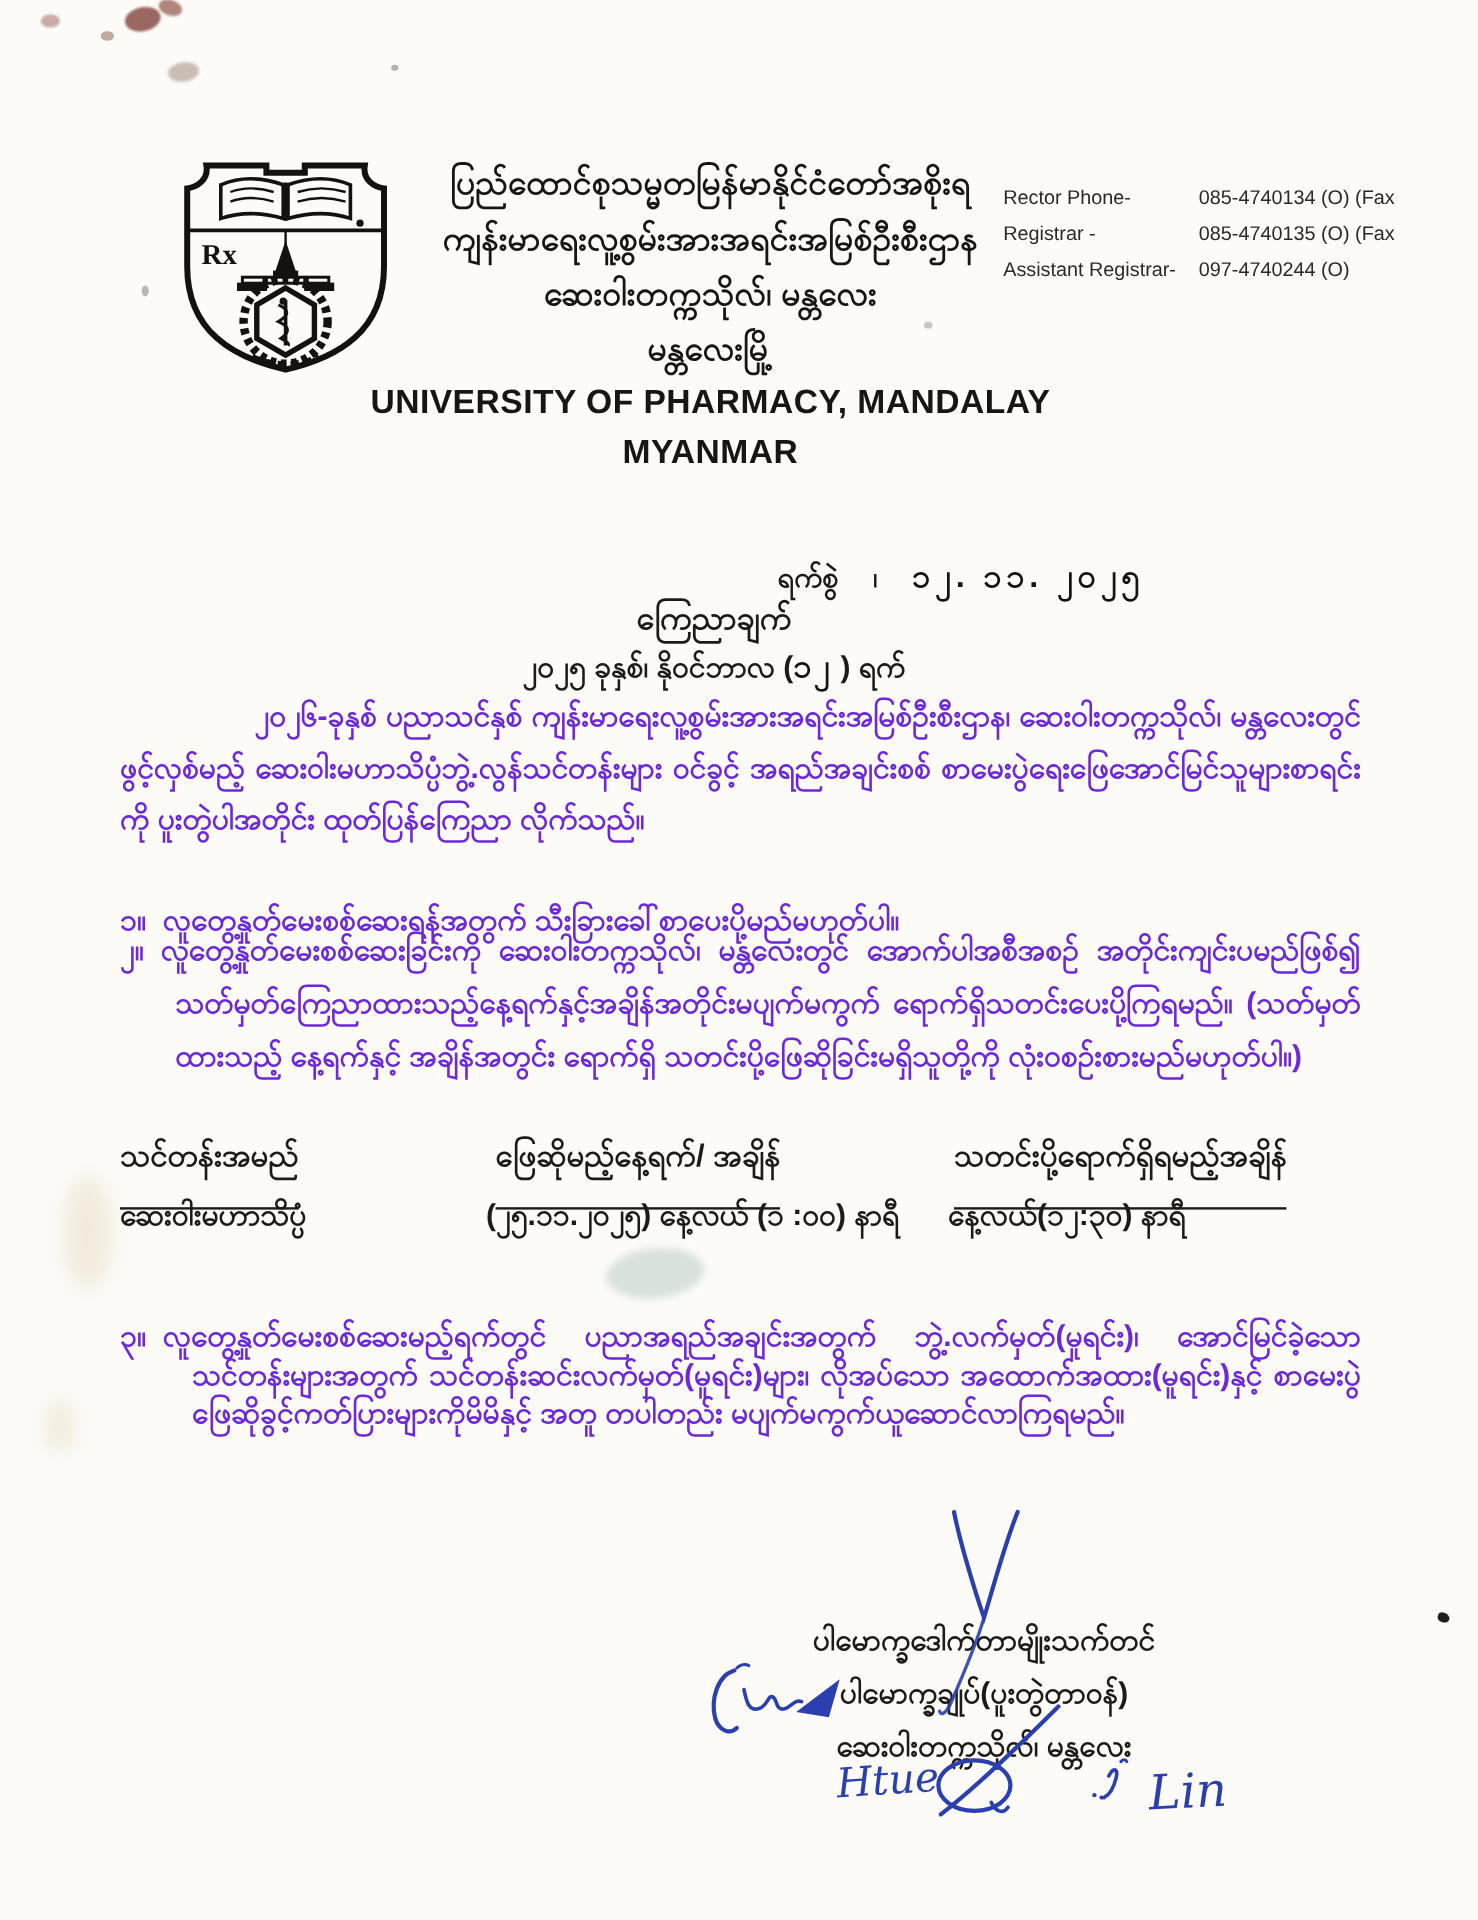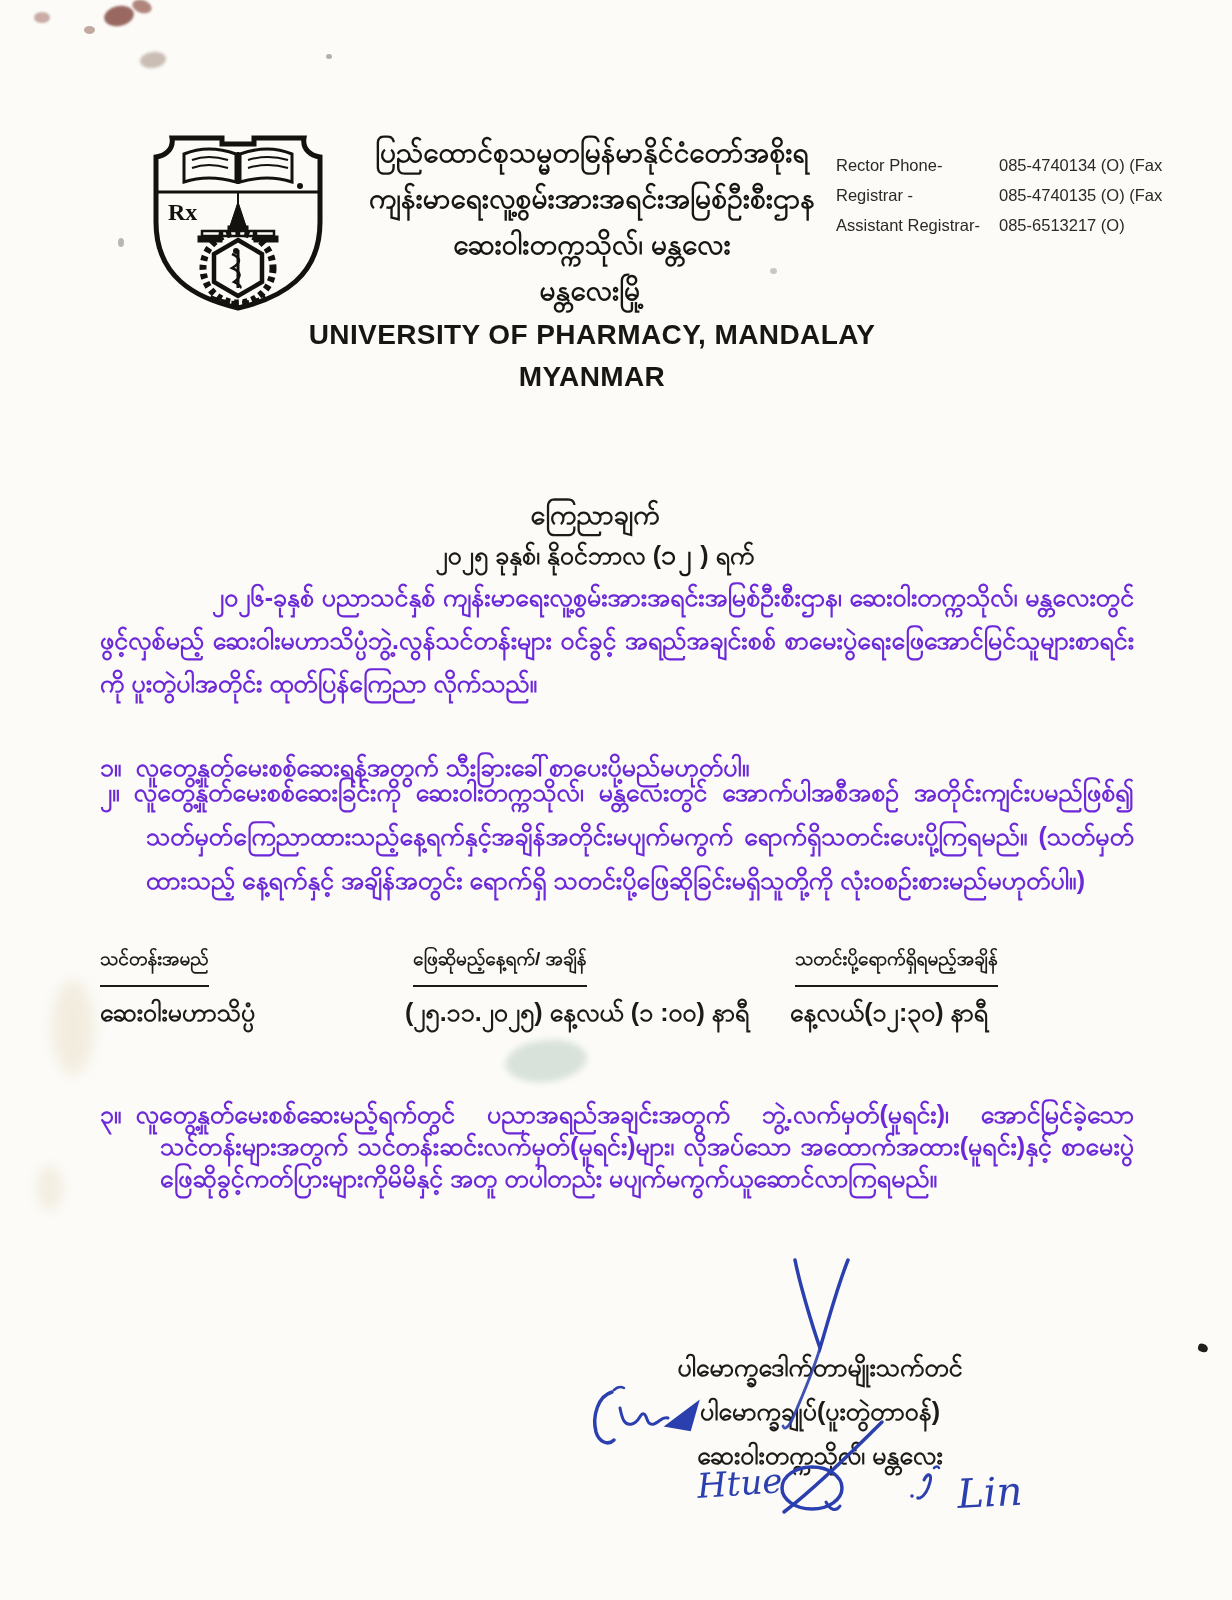--- a/index.html
+++ b/index.html
@@ -28,21 +28,21 @@
   .title-line{left:80px;top:497px;width:1030px;text-align:center;font-size:27px;font-weight:700;}
   .subtitle-line{left:80px;top:537px;width:1030px;text-align:center;font-size:25px;font-weight:600;}
   
   .body-text{font-size:25px;font-weight:600;color:#6d28d9;text-align:justify;}
   .intro{left:100px;top:576px;width:1034px;line-height:43px;text-indent:112px;}
   .item1{left:100px;top:726px;width:1034px;line-height:43px;margin-top:20px;}
   .item2{left:100px;top:770px;width:1034px;line-height:44px;padding-left:46px;text-indent:-46px;box-sizing:border-box;}
   .item3{left:100px;top:1098px;width:1034px;line-height:32px;padding-left:60px;text-indent:-60px;box-sizing:border-box;}
   .num{padding-right:14px;}
   
-  .th{font-size:19px;font-weight:700;border-bottom:2.5px solid #1d1b18;padding-bottom:11px;white-space:nowrap;}
+  .th{font-size:26px;font-weight:700;border-bottom:2.5px solid #1d1b18;padding-bottom:21px;white-space:nowrap;}
   .td{font-size:25px;font-weight:600;white-space:nowrap;}
   
   .sig-block{left:600px;top:1345px;width:440px;text-align:center;font-size:25px;font-weight:600;line-height:44px;}
   
   .stain{position:absolute;border-radius:50%;}
   .ink-overlay{pointer-events:none;}
 </style>
 </head>
 <body>
 
@@ -117,25 +117,30 @@
     <div class="contact-row">
       <span class="contact-label">Rector Phone-</span>
       <span>085-4740134 (O) (Fax</span>
     </div>
     <div class="contact-row">
       <span class="contact-label">Registrar -</span>
       <span>085-4740135 (O) (Fax</span>
     </div>
     <div class="contact-row">
       <span class="contact-label">Assistant  Registrar-</span>
-      <span>085-6513217 (O)</span>
+      <span>097-4740244 (O)</span>
     </div>
   </div>
 
 
+  <div class="abs refline" style="left:648px;top:462px;">
+    <span>ရက်စွဲ</span>
+    <span style="padding:0 22px;">၊</span>
+    <span class="hand" style="letter-spacing:4px;">၁၂. ၁၁. ၂၀၂၅</span>
+  </div>
 
   <div class="abs title-line">ကြေညာချက်</div>
   <div class="abs subtitle-line">
     <span>၂၀၂၅ ခုနှစ်၊ နိုဝင်ဘာလ (</span><span class="hand">၁၂</span><span> ) ရက်</span>
   </div>
 
   <div class="abs body-text intro">၂၀၂၆-ခုနှစ်   ပညာသင်နှစ်   ကျန်းမာရေးလူ့စွမ်းအားအရင်းအမြစ်ဦးစီးဌာန၊ ဆေးဝါးတက္ကသိုလ်၊ မန္တလေးတွင် ဖွင့်လှစ်မည့် ဆေးဝါးမဟာသိပ္ပံဘွဲ့.လွန်သင်တန်းများ ဝင်ခွင့် အရည်အချင်းစစ် စာမေးပွဲရေးဖြေအောင်မြင်သူများစာရင်းကို ပူးတွဲပါအတိုင်း ထုတ်ပြန်ကြေညာ လိုက်သည်။</div>
 
   <div class="abs body-text item1">
     <span class="num">၁။</span><span>လူတွေ့နှုတ်မေးစစ်ဆေးရန်အတွက် သီးခြားခေါ်စာပေးပို့မည်မဟုတ်ပါ။</span>

